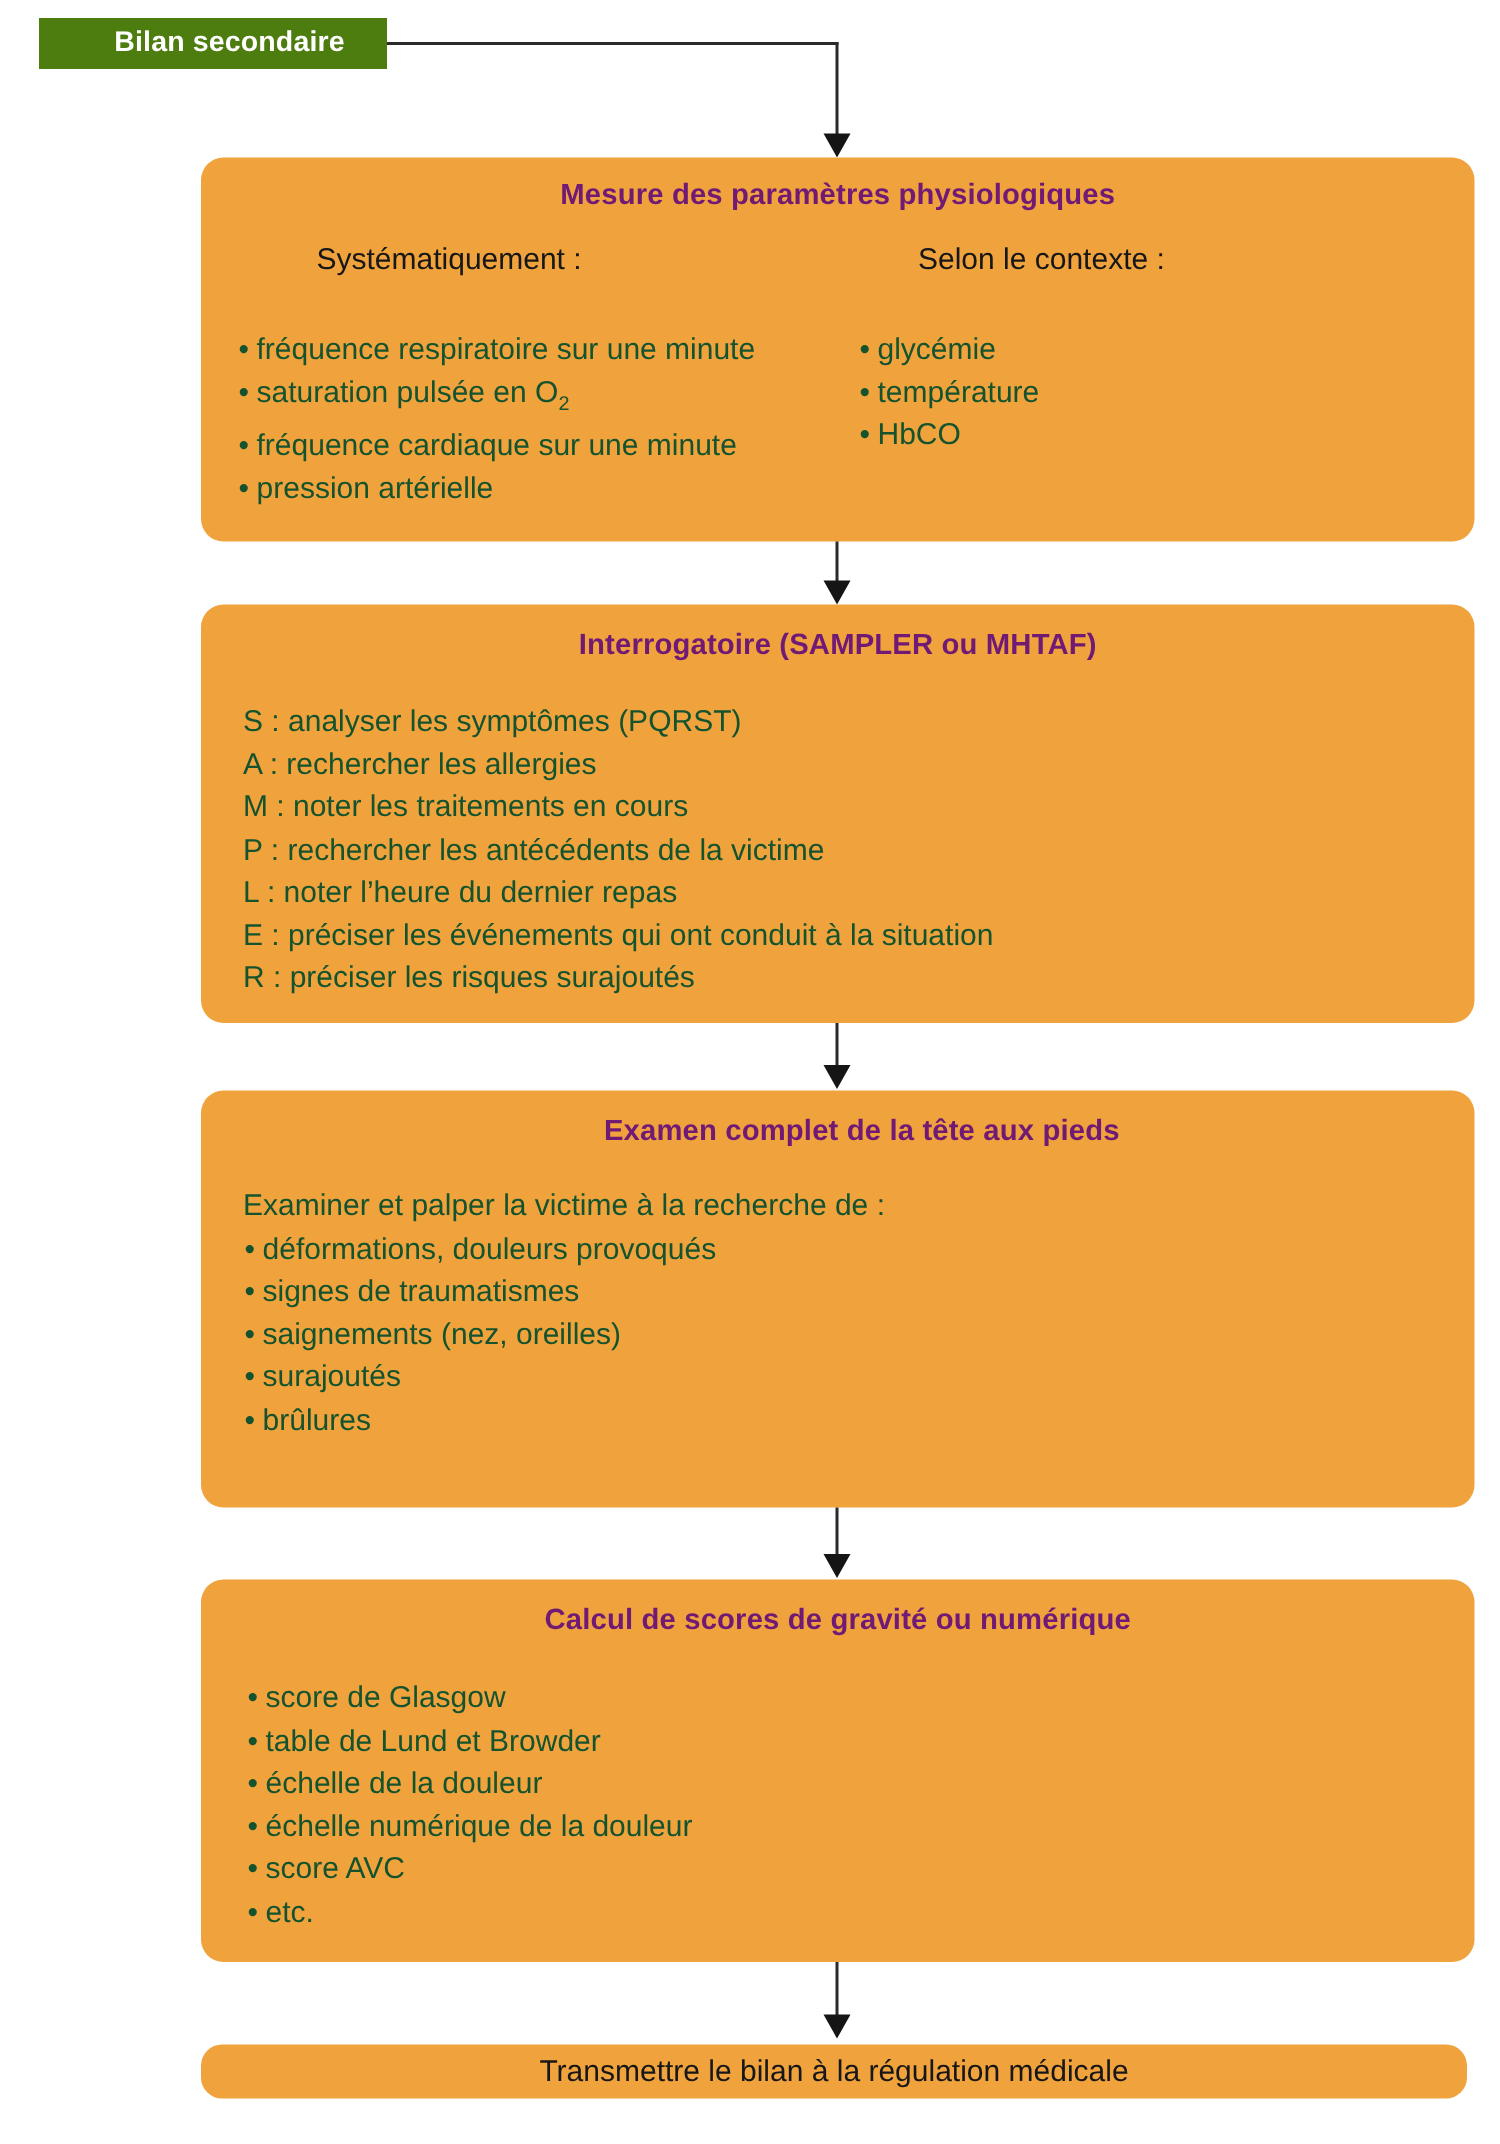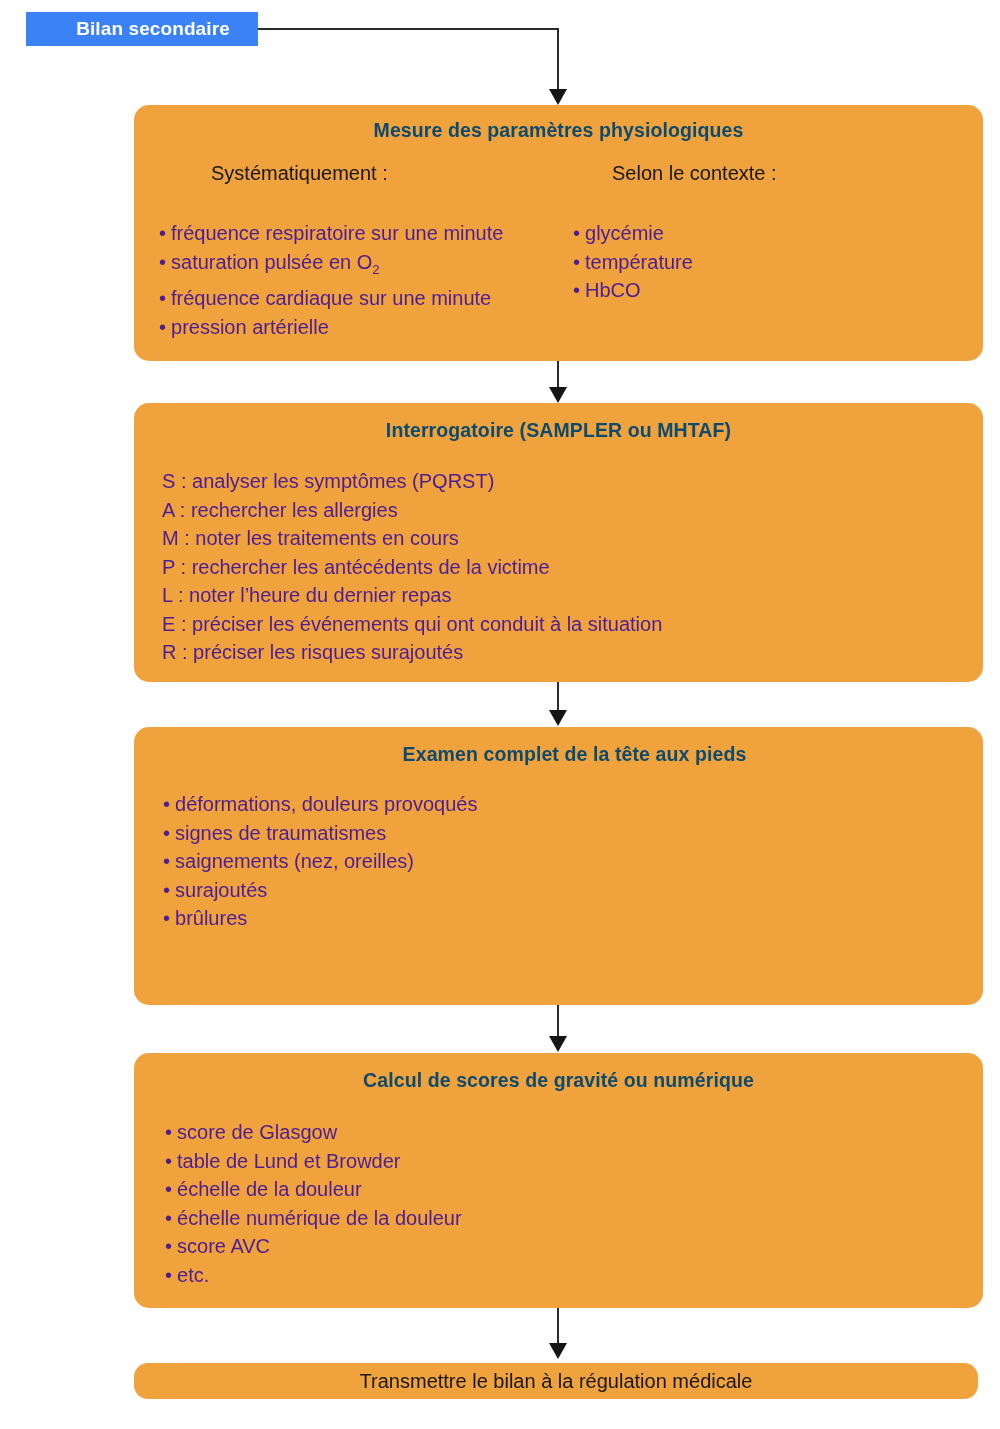--- a/index.html
+++ b/index.html
@@ -20,21 +20,21 @@
     background: #ffffff;
   }
 
   
   .header-tag {
     position: absolute;
     left: 26px;
     top: 12px;
     width: 232px;
     height: 34px;
-    background: #3b82f6;
+    background: #4d7c0f;
     display: flex;
     align-items: center;
     justify-content: center;
     box-sizing: border-box;
     padding-left: 22px;
   }
   .header-tag-label {
     color: #ffffff;
     font-size: 19px;
     font-weight: bold;
@@ -65,26 +65,26 @@
     left: 134px;
     width: 849px;
     background: #F0A23D;
     border-radius: 15px;
     box-sizing: border-box;
   }
   .box-title {
     text-align: center;
     font-size: 19.5px;
     font-weight: bold;
-    color: #0c4a6e;
+    color: #701a75;
     letter-spacing: 0.1px;
   }
   .box-body {
     font-size: 20px;
-    color: #4c1d95;
+    color: #14532d;
     line-height: 28.5px;
   }
   .list {
     list-style: none;
     margin: 0;
     padding: 0;
   }
   .list li {
     white-space: nowrap;
   }
@@ -198,20 +198,21 @@
       <div class="kv-line">R : préciser les risques surajoutés</div>
     </div>
   </div>
 
   <div class="conn-line conn-v" style="left:557px; top:682px; height:29px;"></div>
   <div class="arrow-head" style="left:549px; top:710px;"></div>
 
   <div class="box" id="box-3">
     <div class="box-title">Examen complet de la tête aux pieds</div>
     <div class="box-body">
+      <div>Examiner et palper la victime à la recherche de :</div>
       <ul class="list">
         <li><span class="bullet-dot">•</span><span>déformations, douleurs provoqués</span></li>
         <li><span class="bullet-dot">•</span><span>signes de traumatismes</span></li>
         <li><span class="bullet-dot">•</span><span>saignements (nez, oreilles)</span></li>
         <li><span class="bullet-dot">•</span><span>surajoutés</span></li>
         <li><span class="bullet-dot">•</span><span>brûlures</span></li>
       </ul>
     </div>
   </div>
 

